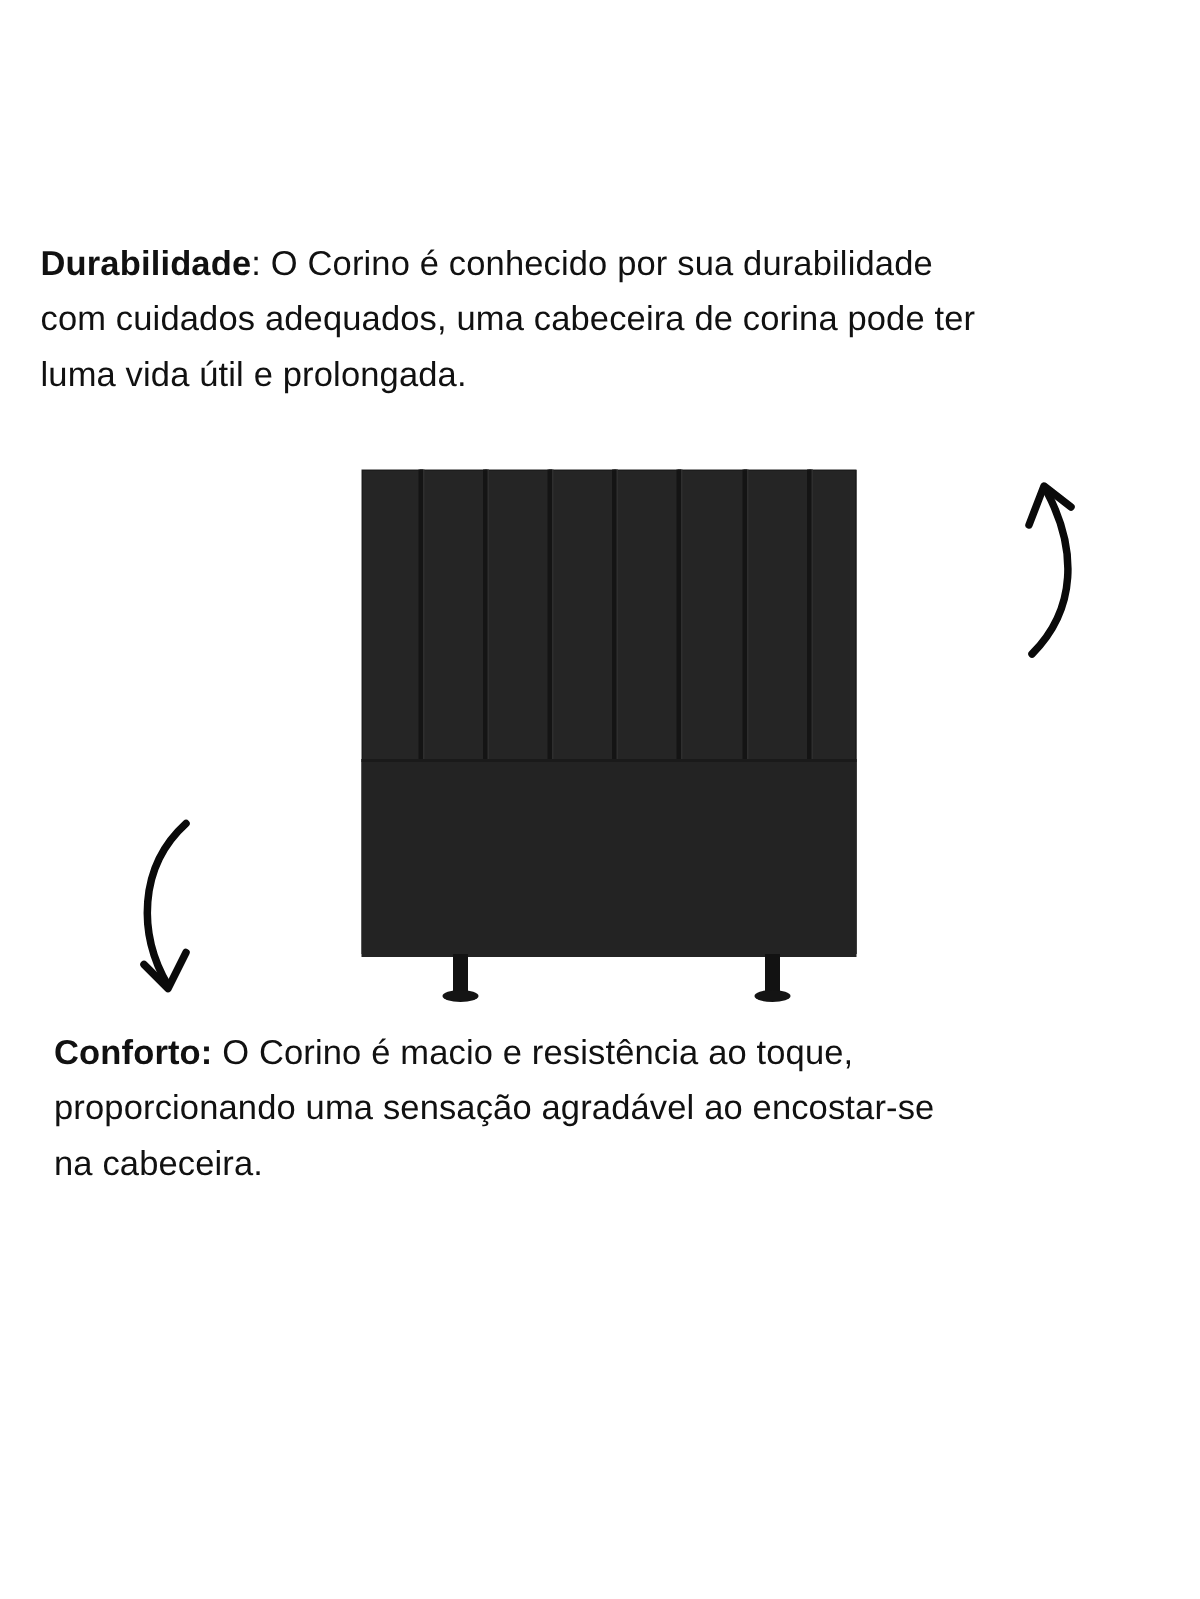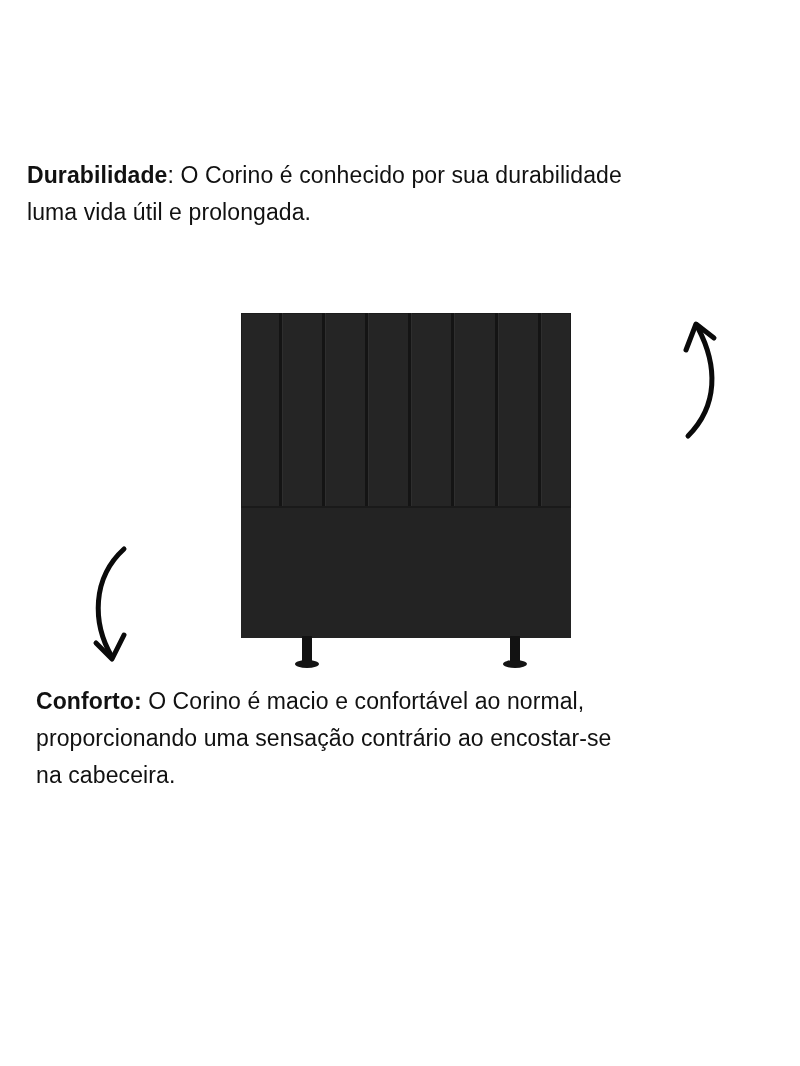--- a/index.html
+++ b/index.html
@@ -76,20 +76,21 @@
     }
     .arrow {
       position: absolute;
     }
   </style>
 </head>
 <body>
 
 <div id="block-top" class="text-block">
   <span class="line"><b>Durabilidade</b><span>:</span><span> O Corino é conhecido por sua durabilidade</span></span>
+  <span class="line">com cuidados adequados, uma cabeceira de corina pode ter</span>
   <span class="line">luma vida útil e prolongada.</span>
 </div>
 
 <svg class="arrow" style="left:676px; top:316px;" width="50" height="125" viewBox="0 0 50 125">
   <path d="M12 120 C 42 90, 42 50, 22 12" fill="none" stroke="#0a0a0a" stroke-width="5" stroke-linecap="round"></path>
   <path d="M10 34 L 20 8 L 38 22" fill="none" stroke="#0a0a0a" stroke-width="5" stroke-linecap="round" stroke-linejoin="round"></path>
 </svg>
 
 <div class="headboard">
   <div class="panel-area">
@@ -107,16 +108,16 @@
 <div class="foot" style="left:295px;"></div>
 <div class="leg" style="left:510px;"></div>
 <div class="foot" style="left:503px;"></div>
 
 <svg class="arrow" style="left:88px; top:543px;" width="50" height="125" viewBox="0 0 50 125">
   <path d="M36 6 C 4 35, 4 80, 24 114" fill="none" stroke="#0a0a0a" stroke-width="5" stroke-linecap="round"></path>
   <path d="M8 100 L 24 116 L 36 92" fill="none" stroke="#0a0a0a" stroke-width="5" stroke-linecap="round" stroke-linejoin="round"></path>
 </svg>
 
 <div id="block-bottom" class="text-block">
-  <span class="line"><b>Conforto:</b><span> O Corino é macio e confortável ao normal,</span></span>
-  <span class="line">proporcionando uma sensação contrário ao encostar-se</span>
+  <span class="line"><b>Conforto:</b><span> O Corino é macio e resistência ao toque,</span></span>
+  <span class="line">proporcionando uma sensação agradável ao encostar-se</span>
   <span class="line">na cabeceira.</span>
 </div>
 
 </body></html>

